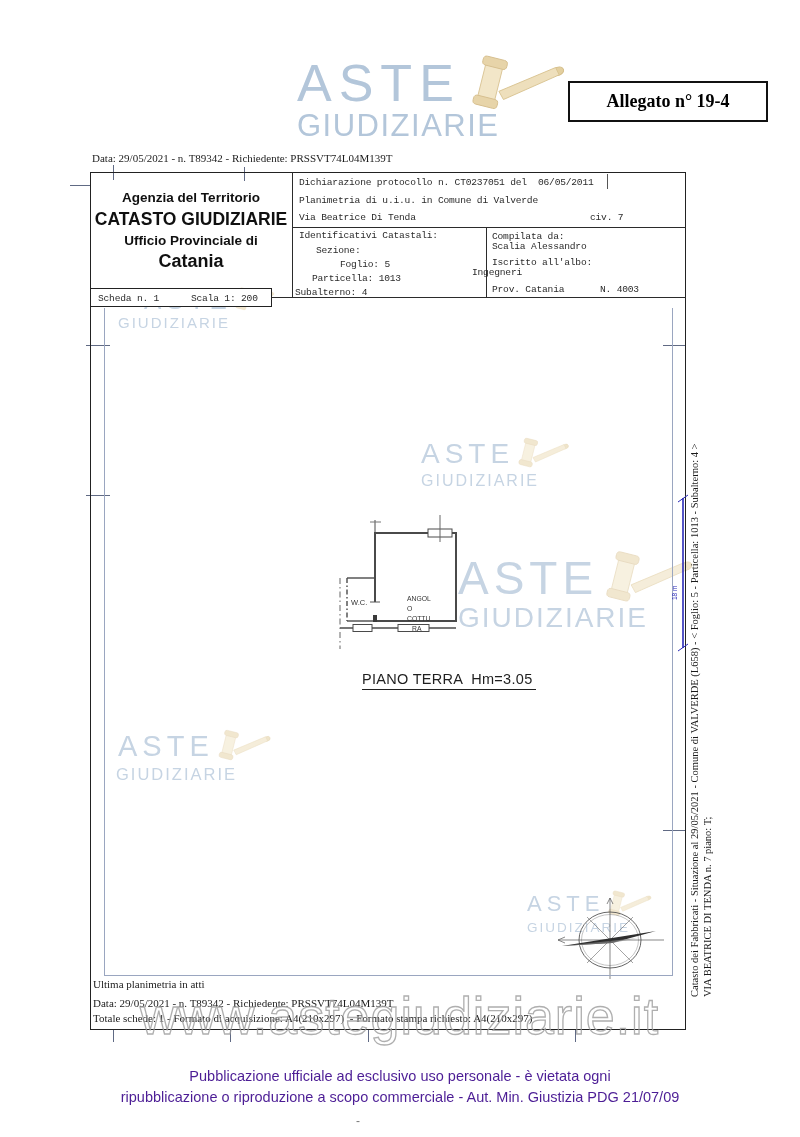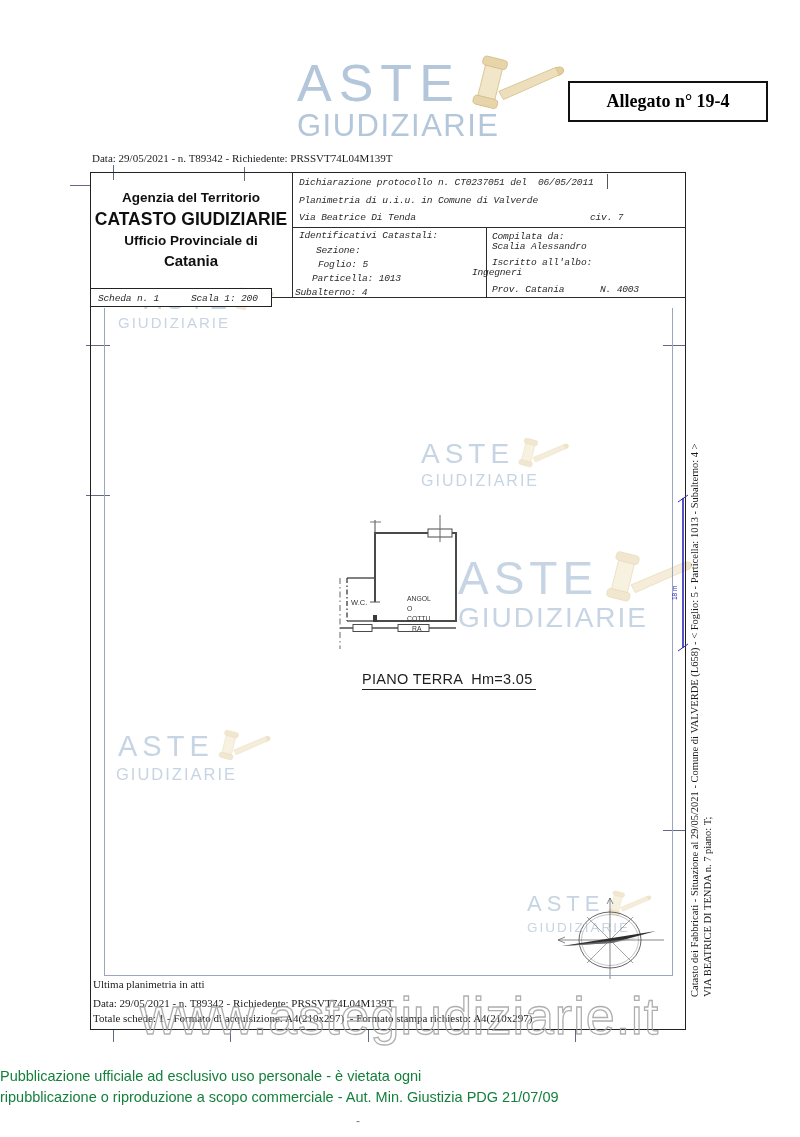--- a/index.html
+++ b/index.html
@@ -1,20 +1,20 @@
 <!DOCTYPE html>
 <html><head>
 <meta charset="utf-8">
 <style>
   html,body{margin:0;padding:0;background:#fff;}
   .page{position:relative;width:800px;height:1137px;background:#ffffff;overflow:hidden;
         font-family:"Liberation Sans",sans-serif;}
   .abs{position:absolute;}
   .mono{font-family:"Liberation Mono","DejaVu Sans Mono",monospace;font-size:9.6px;
-        letter-spacing:-0.2px;color:#2b2b2b;white-space:pre;font-style:italic;}
+        letter-spacing:-0.2px;color:#2b2b2b;white-space:pre;}
   .serif{font-family:"Liberation Serif","DejaVu Serif",serif;font-size:11px;color:#1c1c1c;white-space:pre;}
   .line{background:#2b2b2b;}
   .lightline{background:#9aa6c0;}
   .tick{background:#44506e;opacity:.85;}
 
   
   .wm{position:absolute;color:#c6d4e3;}
   .wm .row{display:flex;align-items:center;}
   .wm .aste{letter-spacing:5px;line-height:1;}
   .wm .giud{letter-spacing:2px;line-height:1;margin-top:2px;}
@@ -24,21 +24,21 @@
   .outer-border{border:1.6px solid #222;box-sizing:border-box;}
   .allegato{border:2.6px solid #111;box-sizing:border-box;display:flex;align-items:center;justify-content:center;
             font-family:"Liberation Serif","DejaVu Serif",serif;font-weight:bold;font-size:18px;color:#000;background:#fff;}
   .agency{font-weight:bold;color:#101010;text-align:center;line-height:1;}
   .scheda-box{border:1.6px solid #222;box-sizing:border-box;background:#fff;z-index:3;}
   .caption{font-size:14.5px;color:#1f1f1f;border-bottom:1.3px solid #1f1f1f;padding:0 3px 2px 0;
            letter-spacing:.3px;white-space:pre;}
   .side-text{transform:rotate(-90deg);transform-origin:0 0;font-family:"Liberation Serif","DejaVu Serif",serif;
              font-size:10.5px;line-height:13px;white-space:nowrap;color:#1a1a1a;width:820px;}
   .measure-label{transform:rotate(-90deg);transform-origin:0 0;font-size:6.5px;color:#2a2ab8;white-space:nowrap;}
-  .page-footer{left:0;right:0;text-align:left;color:#15803d;font-size:14.5px;line-height:21px;}
+  .page-footer{left:0;right:0;text-align:center;color:#4c1d95;font-size:14.5px;line-height:21px;}
   .z1{z-index:1}.z2{z-index:2}.z4{z-index:4}.z5{z-index:5}
 </style>
 </head>
 <body>
 
 <div class="page">
 
   <svg width="0" height="0" style="position:absolute">
     <defs>
       <g id="gavel-sym">
@@ -136,32 +136,32 @@
 
   <div class="abs line z2" style="left:292px;top:172px;width:1px;height:126px"></div>
   <div class="abs line z2" style="left:292px;top:227px;width:394px;height:1px"></div>
   <div class="abs line z2" style="left:486px;top:227px;width:1px;height:71px"></div>
   <div class="abs line z2" style="left:272px;top:297px;width:414px;height:1px"></div>
 
   <div class="abs agency z2" style="left:92px;top:188px;width:198px">
     <div style="font-size:13.5px;line-height:20px">Agenzia del Territorio</div>
     <div style="font-size:17.5px;line-height:23px">CATASTO GIUDIZIARIE</div>
     <div style="font-size:13.5px;line-height:20px">Ufficio Provinciale di</div>
-    <div style="font-size:15px;line-height:20px">Catania</div>
+    <div style="font-size:18px;line-height:20px">Catania</div>
   </div>
 
   <div class="abs mono z2" style="left:299px;top:177px">Dichiarazione protocollo n. CT0237051 del  06/05/2011</div>
   <div class="abs z2" style="left:607px;top:174px;width:1px;height:15px;background:#555"></div>
   <div class="abs mono z2" style="left:299px;top:195px">Planimetria di u.i.u. in Comune di Valverde</div>
   <div class="abs mono z2" style="left:299px;top:212px">Via Beatrice Di Tenda</div>
   <div class="abs mono z2" style="left:590px;top:212px">civ. 7</div>
 
   <div class="abs mono z2" style="left:299px;top:230px">Identificativi Catastali:</div>
   <div class="abs mono z2" style="left:316px;top:245px">Sezione:</div>
-  <div class="abs mono z2" style="left:318px;top:259px">Foglio: 5</div>
+  <div class="abs mono z2" style="left:340px;top:259px">Foglio: 5</div>
   <div class="abs mono z2" style="left:312px;top:273px">Particella: 1013</div>
   <div class="abs mono z2" style="left:295px;top:287px">Subalterno: 4</div>
 
   <div class="abs mono z2" style="left:492px;top:231px">Compilata da:</div>
   <div class="abs mono z2" style="left:492px;top:241px">Scalia Alessandro</div>
   <div class="abs mono z2" style="left:492px;top:257px">Iscritto all'albo:</div>
   <div class="abs mono z2" style="left:472px;top:267px">Ingegneri</div>
   <div class="abs mono z2" style="left:492px;top:284px">Prov. Catania</div>
   <div class="abs mono z2" style="left:600px;top:284px">N. 4003</div>
 

